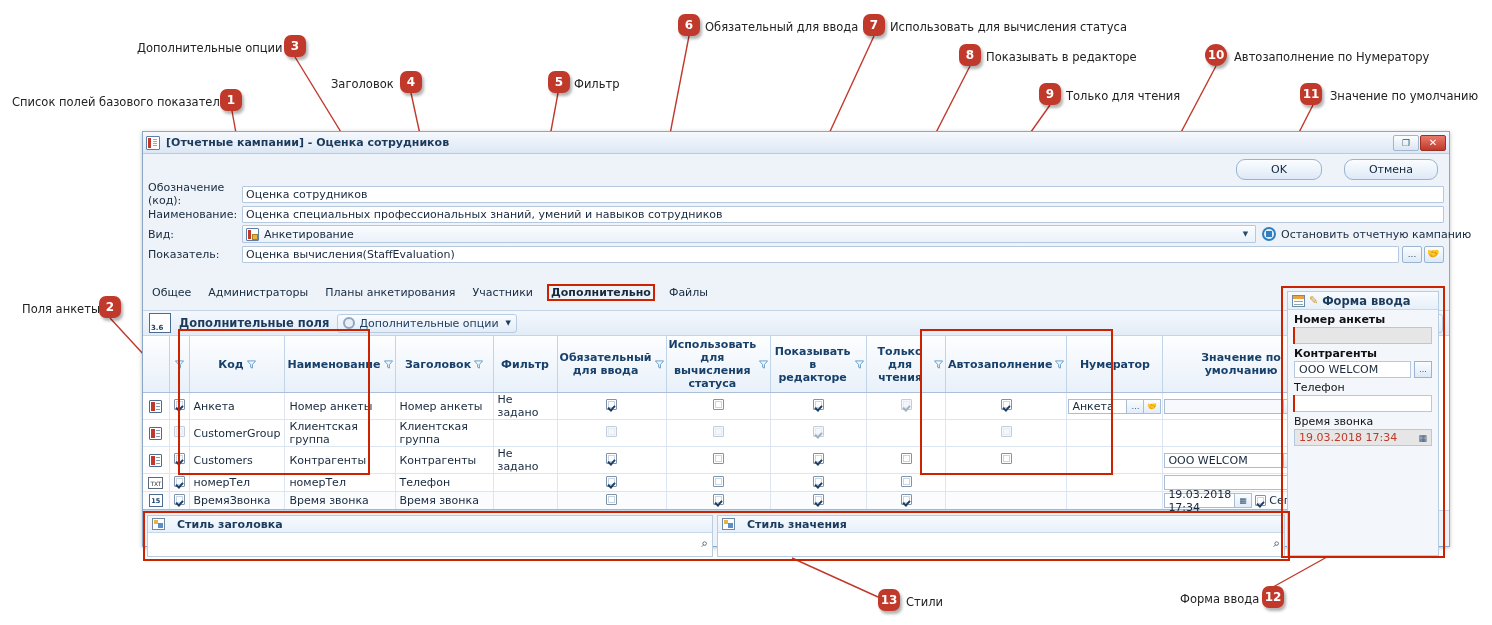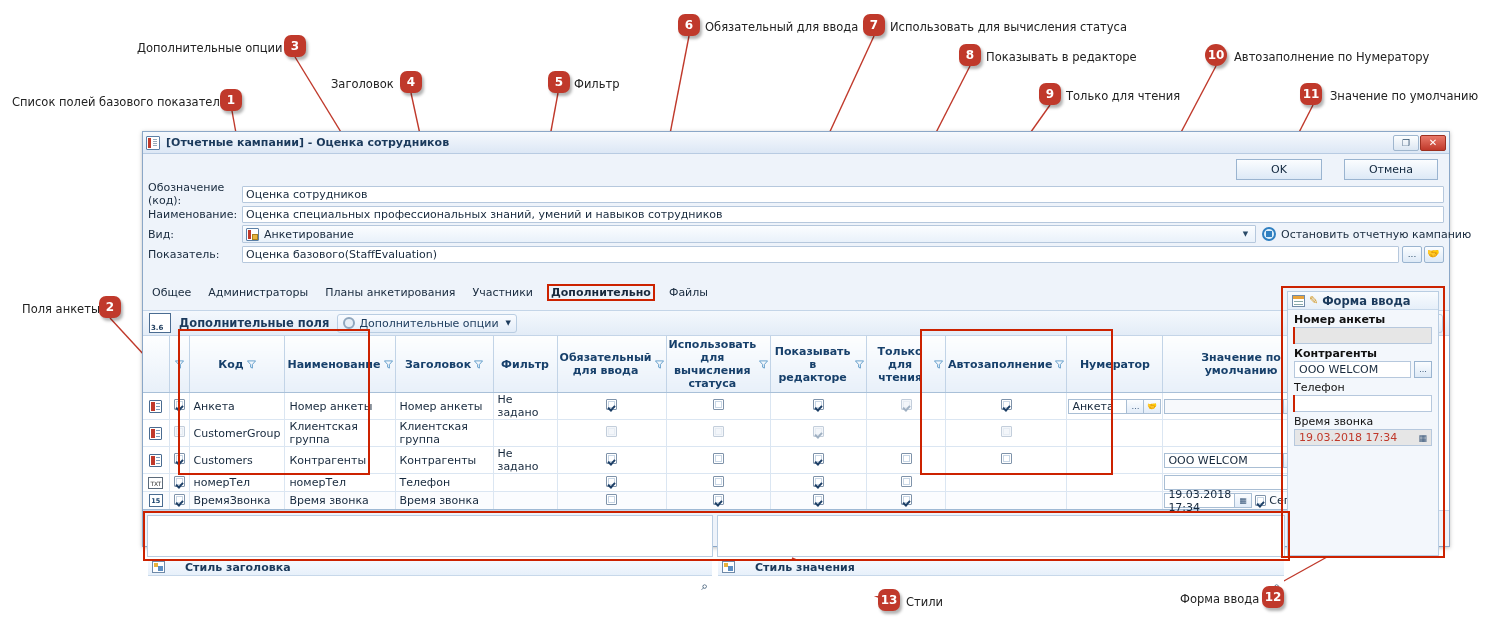--- a/index.html
+++ b/index.html
@@ -59,21 +59,21 @@
     content:"";position:absolute;left:1px;top:1px;width:3px;bottom:1px;background:#c0392b;
   }
   .icon-appdoc:after{
     content:"";position:absolute;left:6px;top:2px;right:2px;height:1px;
     box-shadow:0 2px 0 #9ab, 0 4px 0 #9ab, 0 6px 0 #9ab;background:#9ab;
   }
 
   
   .okbar{height:30px;position:relative;}
   .btn{
-    position:absolute;height:21px;border:1px solid #9ab4d0;border-radius:0;
+    position:absolute;height:21px;border:1px solid #9ab4d0;border-radius:9px;
     background:linear-gradient(#fbfdff,#dde9f6);
     font-size:11px;color:#10263d;display:flex;align-items:center;justify-content:center;
     box-sizing:border-box;
   }
 
   
   .frow{height:20px;display:flex;align-items:center;padding:0 5px;box-sizing:border-box;}
   .flab{font-size:11px;color:#17293d;flex:none;}
   .fbox{
     height:17px;background:#fff;border:1px solid #b6c8dd;border-radius:1px;
@@ -195,22 +195,22 @@
     width:17px;height:15px;border:1px solid #a9bed4;border-left:none;
     background:linear-gradient(#fbfdff,#e2ecf8);display:flex;align-items:center;
     justify-content:center;font-size:8px;color:#39577a;box-sizing:border-box;flex:none;
   }
   .editcell{display:flex;align-items:center;height:16px;}
 
   
   .stylepanel{border:1px solid #b9cde2;background:#fff;box-sizing:border-box;}
   .stylehdr{
     height:17px;background:linear-gradient(#f6fafe,#e7f0fa);border-bottom:1px solid #c7d8ea;
-    display:flex;align-items:center;gap:20px;padding:0 4px;font-size:11px;font-weight:bold;
-    color:#1b3a5c;box-sizing:border-box;margin-top:43px;
+    display:flex;align-items:center;gap:12px;padding:0 4px;font-size:11px;font-weight:bold;
+    color:#1b3a5c;box-sizing:border-box;
   }
   .styleinput{
     height:20px;background:#fff;display:flex;align-items:center;padding:0 4px;box-sizing:border-box;
   }
   .icon-style{
     width:13px;height:12px;background:#fff;border:1px solid #6f8aa8;position:relative;
     box-sizing:border-box;flex:none;
   }
   .icon-style:before{content:"";position:absolute;left:1px;top:1px;width:4px;height:4px;background:#e8b33c;}
   .icon-style:after{content:"";position:absolute;right:1px;bottom:1px;width:5px;height:5px;background:#5b8ec4;}
@@ -303,21 +303,21 @@
       <span class="combo-arrow" style="margin-left:auto;">▼</span>
     </span>
     <span style="display:flex;align-items:center;gap:5px;margin-left:6px;width:182px;">
       <span class="icon-stopcampaign"></span>
       <span style="font-size:11px;color:#17293d;white-space:nowrap;">Остановить отчетную кампанию</span>
     </span>
   </div>
 
   <div class="frow">
     <span class="flab" style="width:94px;">Показатель:</span>
-    <span class="fbox" style="flex:1;">Оценка базового(StaffEvaluation)</span>
+    <span class="fbox" style="flex:1;">Оценка вычисления(StaffEvaluation)</span>
     <span class="mini-btn" style="margin-left:3px;">...</span>
     <span class="mini-btn" style="margin-left:2px;">
         <span class="icon-hand">🤝</span>
       </span>
   </div>
 
   <div class="tabrow" style="margin-top:19px;">
     <span class="tab">Общее</span>
     <span class="tab">Администраторы</span>
     <span class="tab">Планы анкетирования</span>

